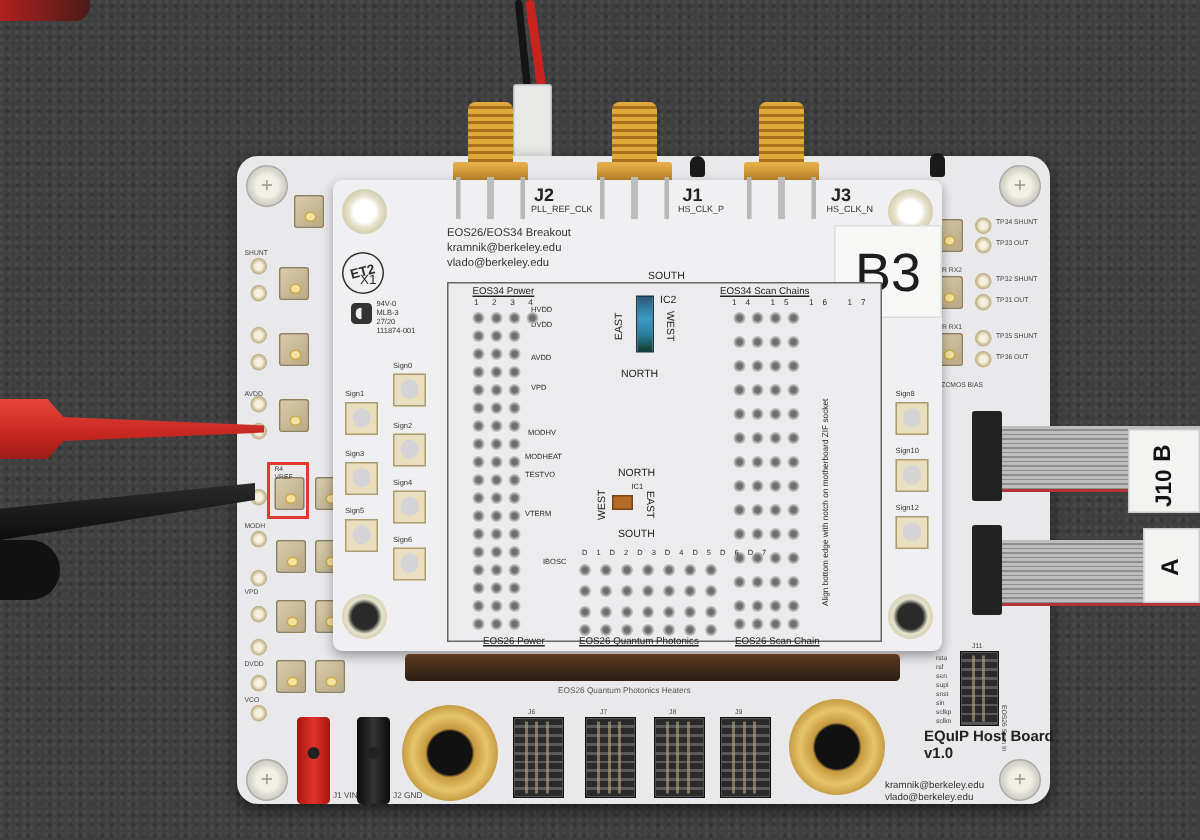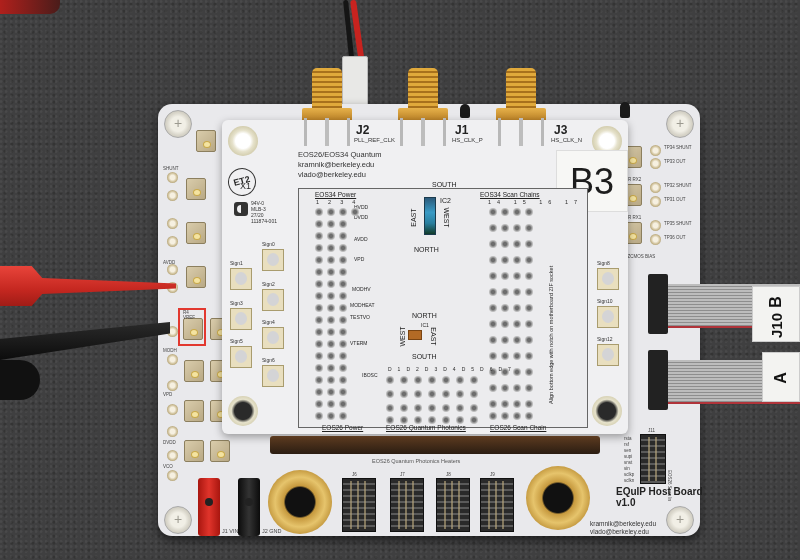--- a/index.html
+++ b/index.html
@@ -212,21 +212,21 @@
 <div class="sma-legs" style="left:400px;top:118px"></div>
 <div class="sma-legs" style="left:498px;top:118px"></div>
 
 <div class="label j-big" style="left:356px;top:123px">J2</div>
 <div class="label j-sm" style="left:354px;top:137px">PLL_REF_CLK</div>
 <div class="label j-big" style="left:455px;top:123px">J1</div>
 <div class="label j-sm" style="left:452px;top:137px">HS_CLK_P</div>
 <div class="label j-big" style="left:554px;top:123px">J3</div>
 <div class="label j-sm" style="left:551px;top:137px">HS_CLK_N</div>
 
-<div class="label pcb-text" style="left:298px;top:150px">EOS26/EOS34 Quantum</div>
+<div class="label pcb-text" style="left:298px;top:150px">EOS26/EOS34 Breakout</div>
 <div class="label pcb-text" style="left:298px;top:160px">kramnik@berkeley.edu</div>
 <div class="label pcb-text" style="left:298px;top:170px">vlado@berkeley.edu</div>
 
 <div class="b3">B3</div>
 <div class="et2">ET2</div>
 <div class="logo-sq"></div>
 <div class="logo-txt">
   <div>94V-0</div>
   <div>MLB-3</div>
   <div>27/20</div>

